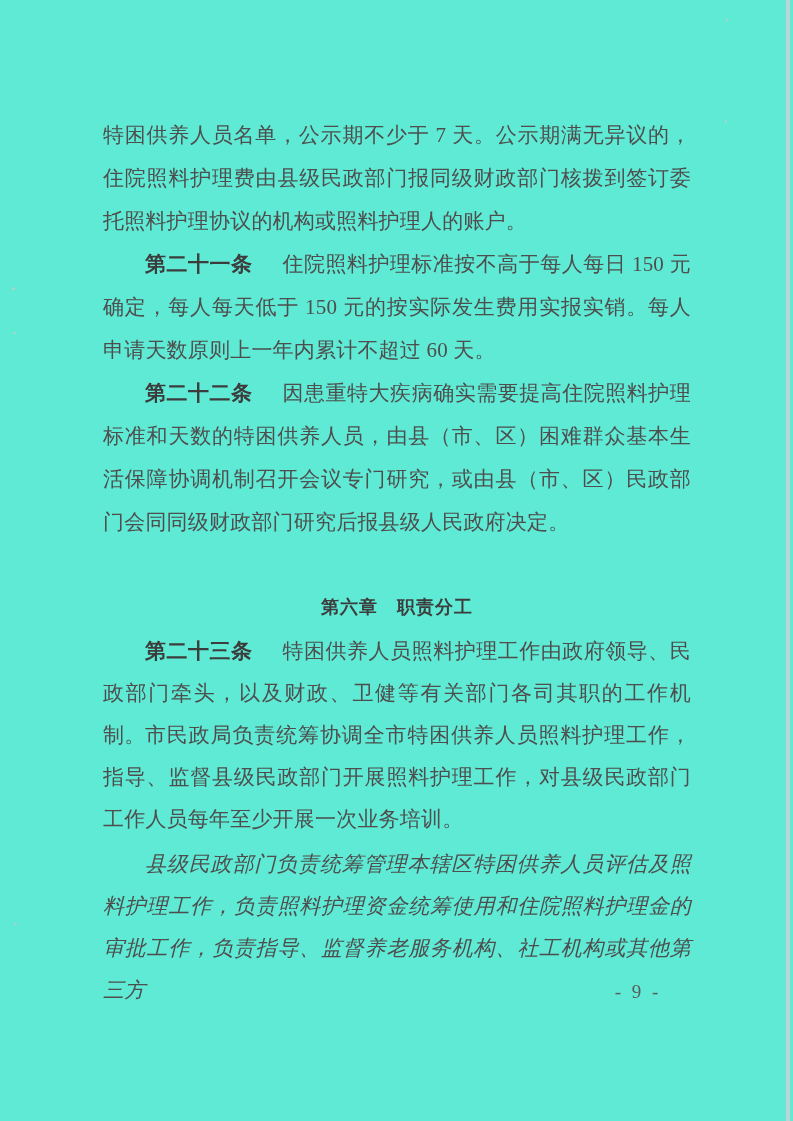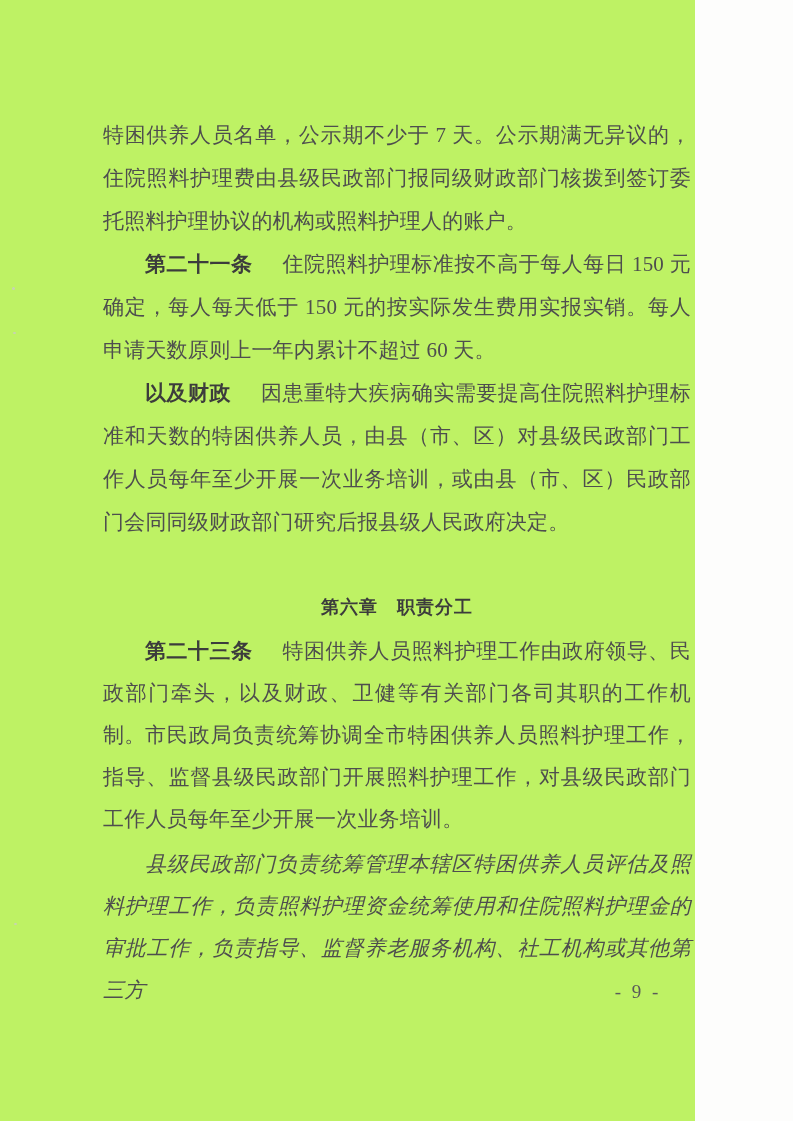--- a/index.html
+++ b/index.html
@@ -2,23 +2,23 @@
 <html><head>
 <meta charset="utf-8">
 <style>
   html, body {
     margin: 0;
     padding: 0;
     background: #fdfdfc;
   }
   #page {
     position: relative;
-    width: 695px;
+    width: 793px;
     height: 1121px;
-    background: #bef264;
+    background: #5eead4;
     overflow: hidden;
     font-family: "Liberation Serif", "DejaVu Serif", serif;
   }
   
   .para {
     position: absolute;
     left: 103px;
     width: 588px;
     font-size: 21px;
     line-height: 43px;
@@ -83,21 +83,21 @@
 </style>
 </head>
 <body>
 
 <div id="page">
 
   <div class="para" style="top:114px;">特困供养人员名单，公示期不少于 7 天。公示期满无异议的，住院照料护理费由县级民政部门报同级财政部门核拨到签订委托照料护理协议的机构或照料护理人的账户。</div>
 
   <div class="para" style="top:243px;"><span class="article-label" style="margin-left:42px;">第二十一条</span><span>住院照料护理标准按不高于每人每日 150 元确定，每人每天低于 150 元的按实际发生费用实报实销。每人申请天数原则上一年内累计不超过 60 天。</span></div>
 
-  <div class="para" style="top:372px;"><span class="article-label" style="margin-left:42px;">以及财政</span><span>因患重特大疾病确实需要提高住院照料护理标准和天数的特困供养人员，由县（市、区）对县级民政部门工作人员每年至少开展一次业务培训，或由县（市、区）民政部门会同同级财政部门研究后报县级人民政府决定。</span></div>
+  <div class="para" style="top:372px;"><span class="article-label" style="margin-left:42px;">第二十二条</span><span>因患重特大疾病确实需要提高住院照料护理标准和天数的特困供养人员，由县（市、区）困难群众基本生活保障协调机制召开会议专门研究，或由县（市、区）民政部门会同同级财政部门研究后报县级人民政府决定。</span></div>
 
   <div class="chapter-heading">第六章　职责分工</div>
 
   <div class="para tight" style="top:630px;"><span class="article-label" style="margin-left:42px;">第二十三条</span><span>特困供养人员照料护理工作由政府领导、民政部门牵头，以及财政、卫健等有关部门各司其职的工作机制。</span></div>
 
   <div class="para tight indent2" style="top:714px;">市民政局负责统筹协调全市特困供养人员照料护理工作，指导、监督县级民政部门开展照料护理工作，对县级民政部门工作人员每年至少开展一次业务培训。</div>
 
   <div class="para tight indent2" style="top:843px;font-style:italic;">县级民政部门负责统筹管理本辖区特困供养人员评估及照料护理工作，负责照料护理资金统筹使用和住院照料护理金的审批工作，负责指导、监督养老服务机构、社工机构或其他第三方</div>
 
   <div class="page-number">- 9 -</div>

